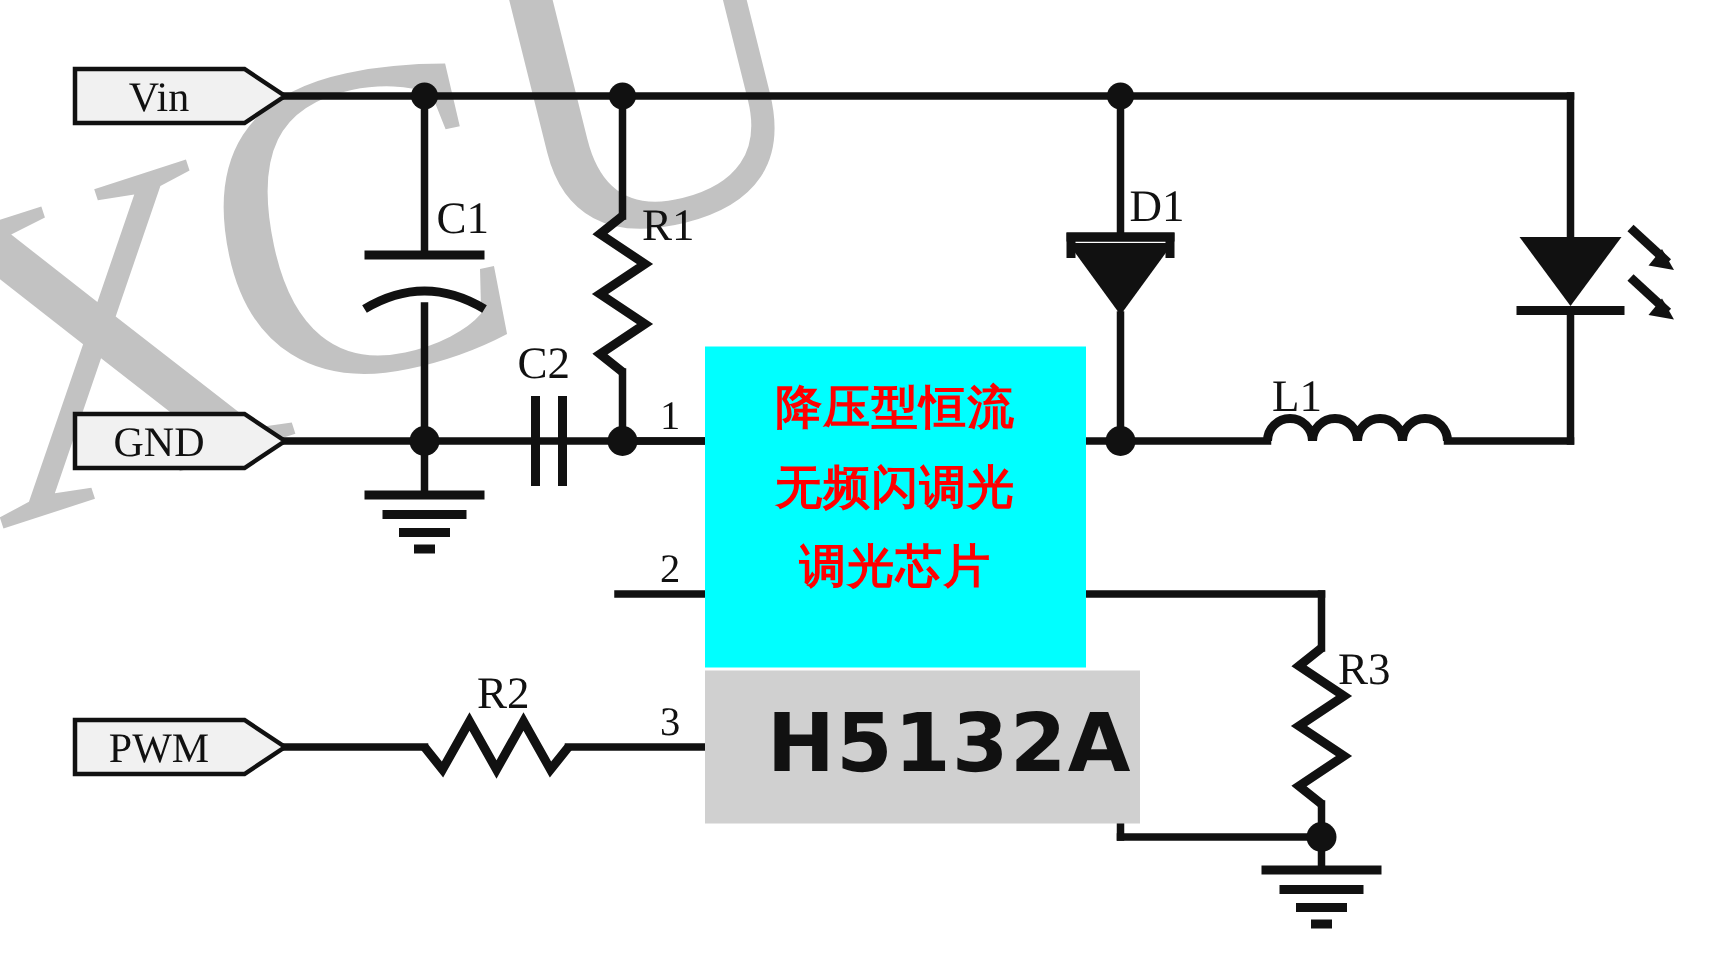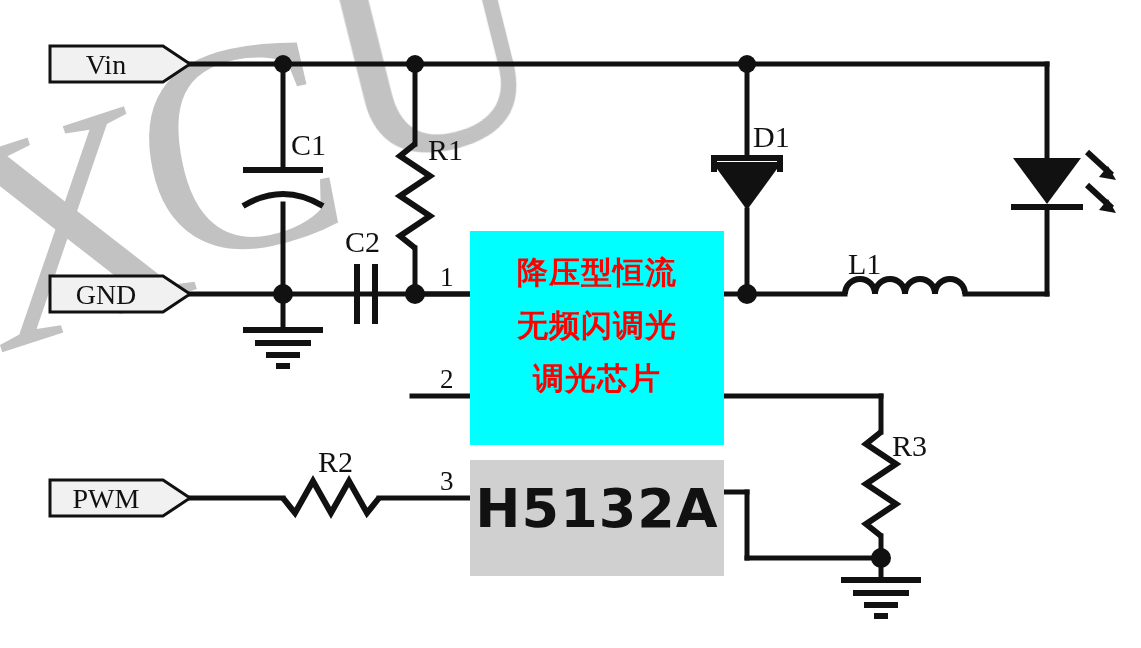--- a/index.html
+++ b/index.html
@@ -155,17 +155,17 @@
   </svg>
 
   <div class="ic-cyan" style="left:470px;top:231px;width:254px;height:214px;">
     <div class="ic-cn" style="padding-top:26px;">
       <div style="margin-bottom:22px;">降压型恒流</div>
       <div style="margin-bottom:22px;">无频闪调光</div>
       <div>调光芯片</div>
     </div>
   </div>
 
-  <div class="ic-gray" style="left:470px;top:460px;width:254px;height:116px;">
+  <div class="ic-gray" style="left:470px;top:447px;width:254px;height:102px;padding-left:36px;">
     <div class="ic-part" style="padding-top:22px;">H5132A</div>
   </div>
 
 </div>
 
 </body></html>

